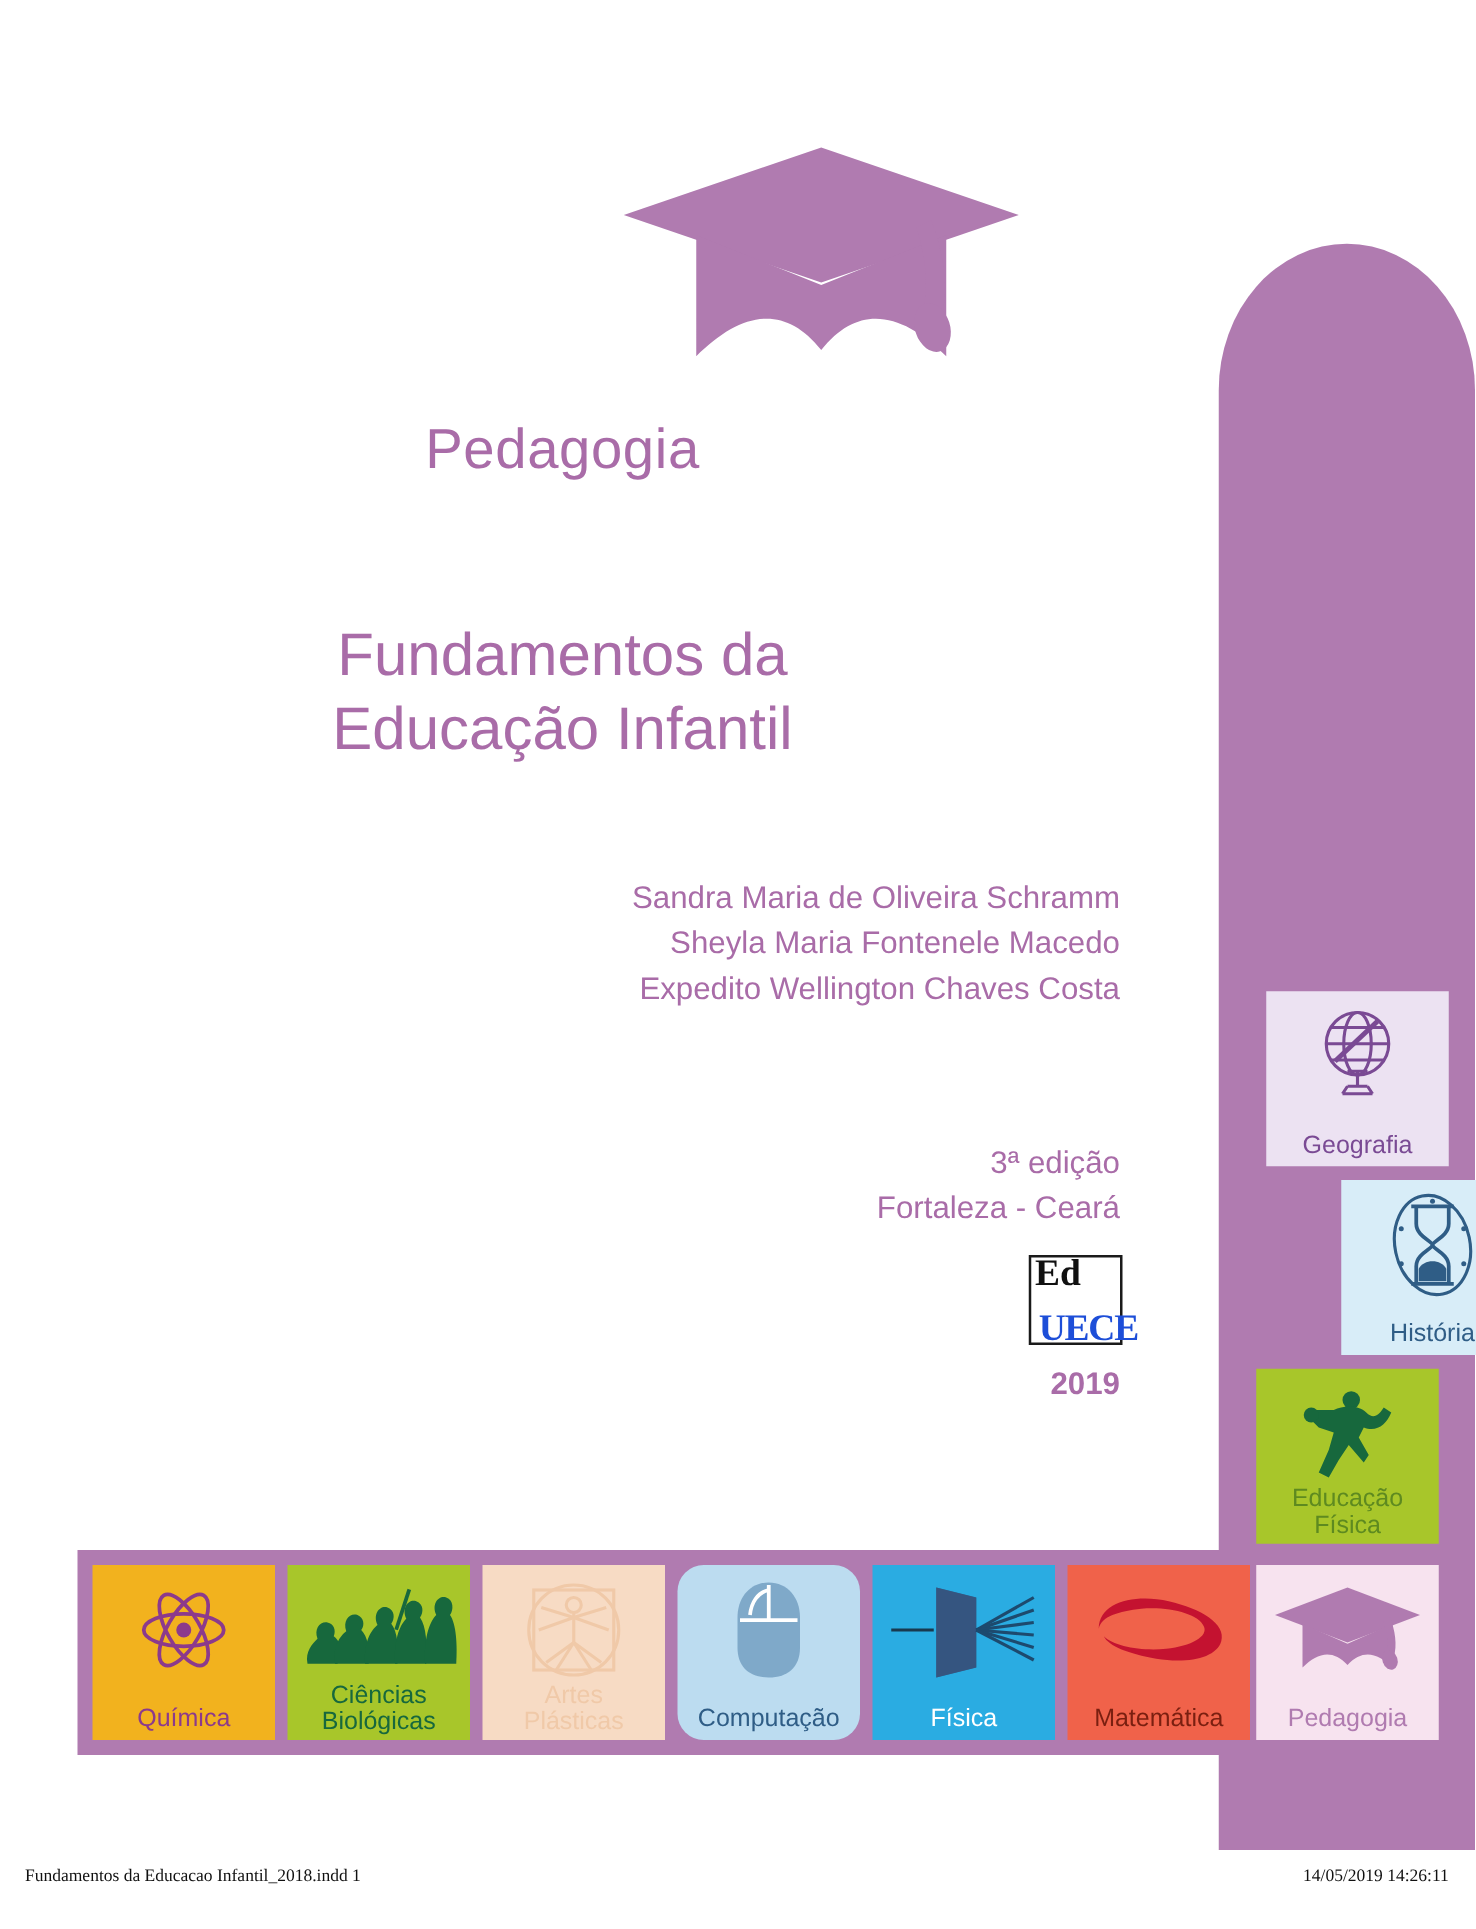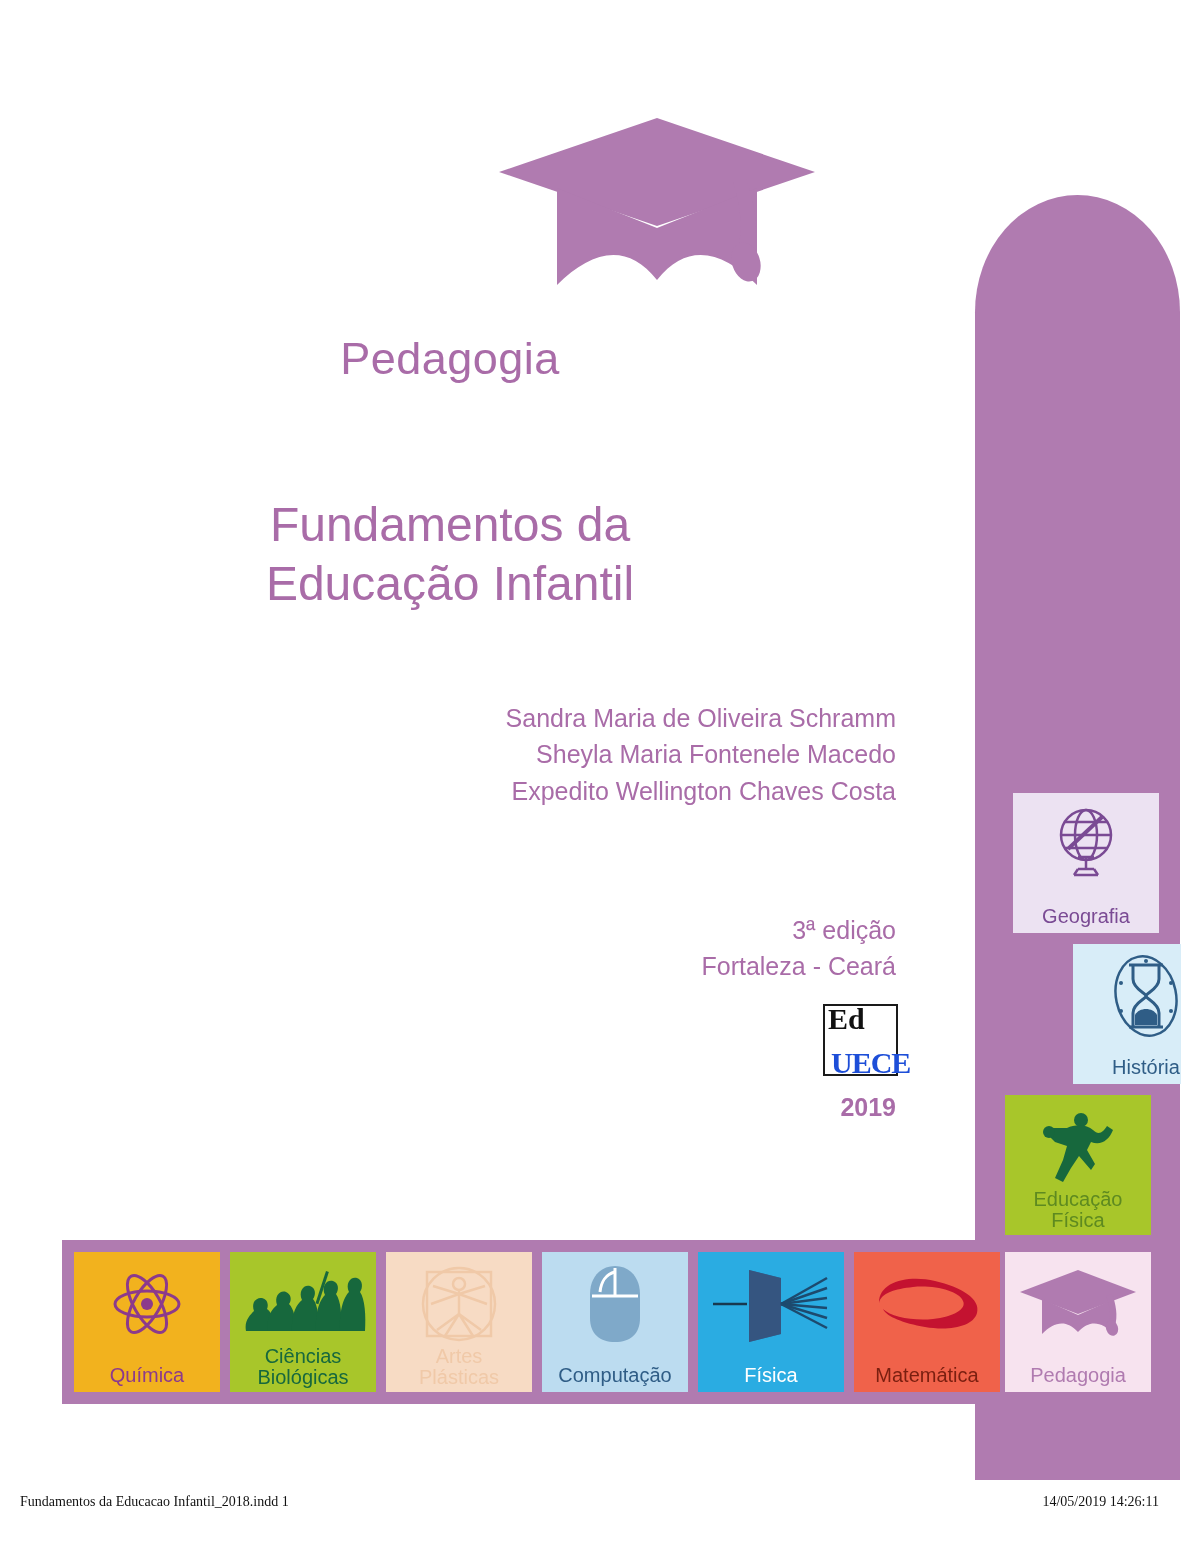--- a/index.html
+++ b/index.html
@@ -164,21 +164,21 @@
     text-align: center;
     font-size: 20px;
     line-height: 1.05;
     color: #ffffff;
   }
 
   
   #tile-quimica       { left: 74px;  top: 1252px; background: #f2b21e; }
   #tile-biologicas    { left: 230px; top: 1252px; background: #a8c62a; }
   #tile-artes         { left: 386px; top: 1252px; background: #f7dbc4; }
-  #tile-computacao    { left: 542px; top: 1252px; background: #bcdcf0; }
+  #tile-computacao    { left: 542px; top: 1252px; background: #bcdcf0; border-radius: 21px; }
   #tile-fisica        { left: 698px; top: 1252px; background: #2aace2; }
   #tile-matematica    { left: 854px; top: 1252px; background: #f0624a; }
 
   
   #tile-geografia     { left: 1013px; top: 793px;  background: #ece2f2; }
   #tile-historia      { left: 1046px; top: 944px;  background: #d8edf8; margin-left: 27px; }
   #tile-edfisica      { left: 1005px; top: 1095px; background: #a8c62a; }
   #tile-pedagogia     { left: 1005px; top: 1252px; background: #f7e3ef; }
 
   #tile-quimica .tile-label    { color: #8c3a8c; }

